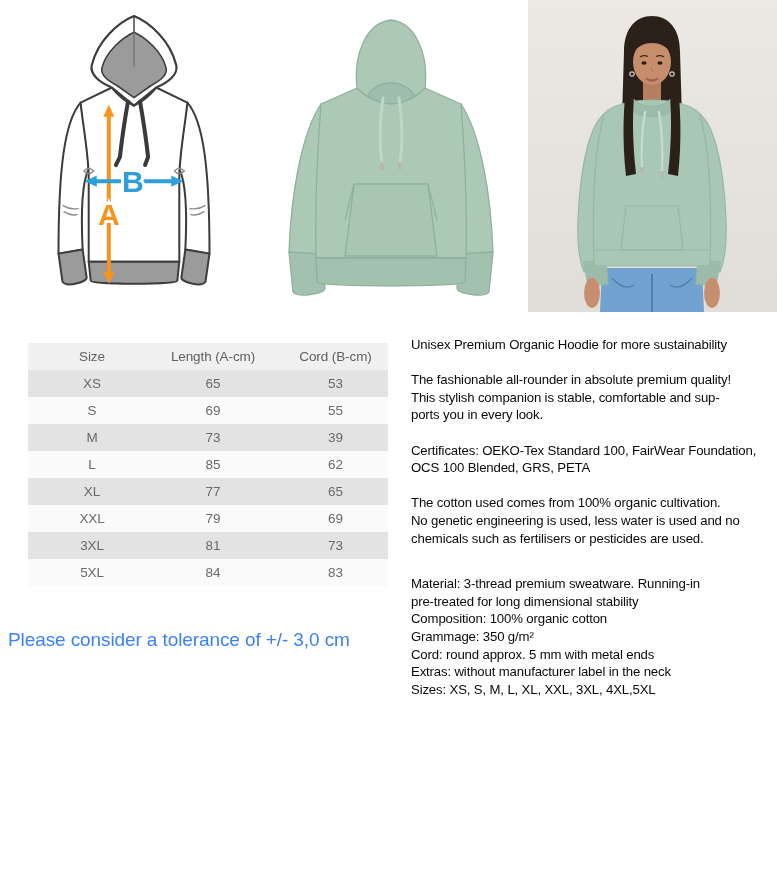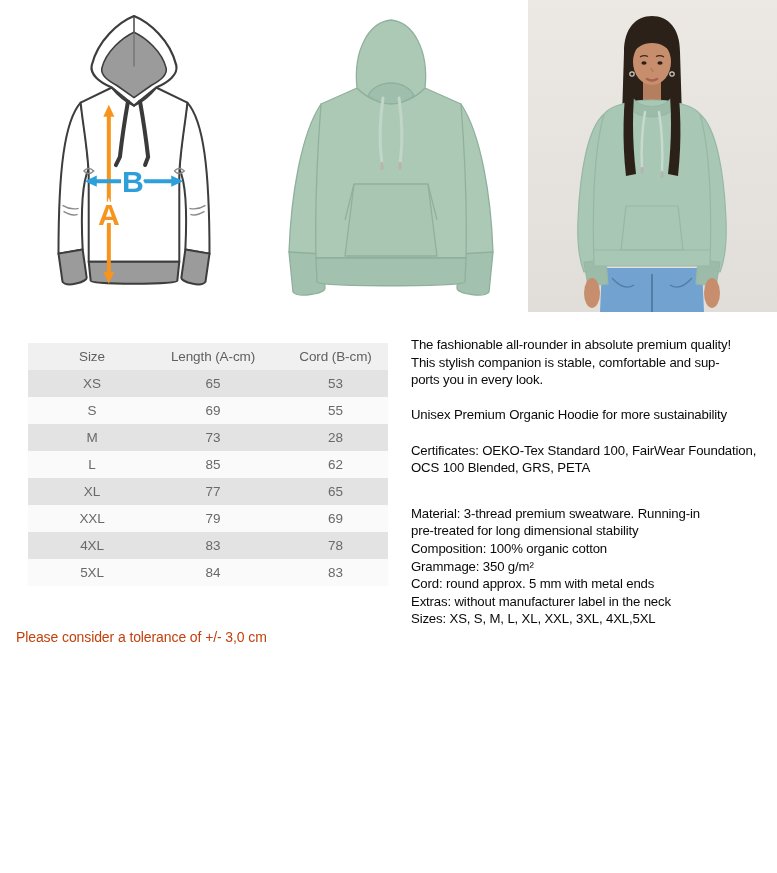--- a/index.html
+++ b/index.html
@@ -26,21 +26,21 @@
   .size-table col.c3 { width:105px; }
   .size-table th, .size-table td {
     height:27px; padding:0; text-align:center; font-weight:normal; vertical-align:middle;margin-top:32px;
   }
   .size-table th:first-child, .size-table td:first-child { padding-left:13px; }
   .size-table thead tr { background:#f0f0f0; color:#606060; }
   .size-table tbody tr:nth-child(odd)  { background:#e3e3e3; }
   .size-table tbody tr:nth-child(even) { background:#fafafa; }
   
   .tolerance {
-    position:absolute; left:16px; top:629px; font-size:14px; color:#c2410c;
+    position:absolute; left:8px; top:629px; font-size:19px; color:#3b82f6;
     letter-spacing:-0.1px;
   }
   .description {
     position:absolute; left:411px; top:336px; width:364px;
     font-size:13.2px; line-height:17.6px; color:#0a0a0a; letter-spacing:-0.15px;
   }
   .description .para { white-space:pre-line; margin:0 0 17.6px 0; }
   .description .para:last-child { margin-bottom:0;margin-top:28px; }
 </style>
 </head>
@@ -214,59 +214,62 @@
           <td>53</td>
         </tr>
         <tr>
           <td>S</td>
           <td>69</td>
           <td>55</td>
         </tr>
         <tr>
           <td>M</td>
           <td>73</td>
-          <td>28</td>
+          <td>39</td>
         </tr>
         <tr>
           <td>L</td>
           <td>85</td>
           <td>62</td>
         </tr>
         <tr>
           <td>XL</td>
           <td>77</td>
           <td>65</td>
         </tr>
         <tr>
           <td>XXL</td>
           <td>79</td>
           <td>69</td>
         </tr>
         <tr>
-          <td>4XL</td>
-          <td>83</td>
-          <td>78</td>
+          <td>3XL</td>
+          <td>81</td>
+          <td>73</td>
         </tr>
         <tr>
           <td>5XL</td>
           <td>84</td>
           <td>83</td>
         </tr>
       </tbody>
   </table>
 
   <div class="tolerance">Please consider a tolerance of +/- 3,0 cm</div>
 
   <div class="description">
+    <div class="para">Unisex Premium Organic Hoodie for more sustainability</div>
     <div class="para">The fashionable all-rounder in absolute premium quality!
 This stylish companion is stable, comfortable and sup-
 ports you in every look.</div>
-    <div class="para">Unisex Premium Organic Hoodie for more sustainability</div>
     <div class="para">Certificates: OEKO-Tex Standard 100, FairWear Foundation,
 OCS 100 Blended, GRS, PETA</div>
+    <div class="para">The cotton used comes from 100% organic cultivation.
+No genetic engineering is used, less water is used and no
+chemicals such as fertilisers or pesticides are used.</div>
     <div class="para">Material: 3-thread premium sweatware. Running-in
 pre-treated for long dimensional stability
 Composition: 100% organic cotton
 Grammage: 350 g/m²
 Cord: round approx. 5 mm with metal ends
 Extras: without manufacturer label in the neck
 Sizes: XS, S, M, L, XL, XXL, 3XL, 4XL,5XL</div>
   </div>
 
 </div>

